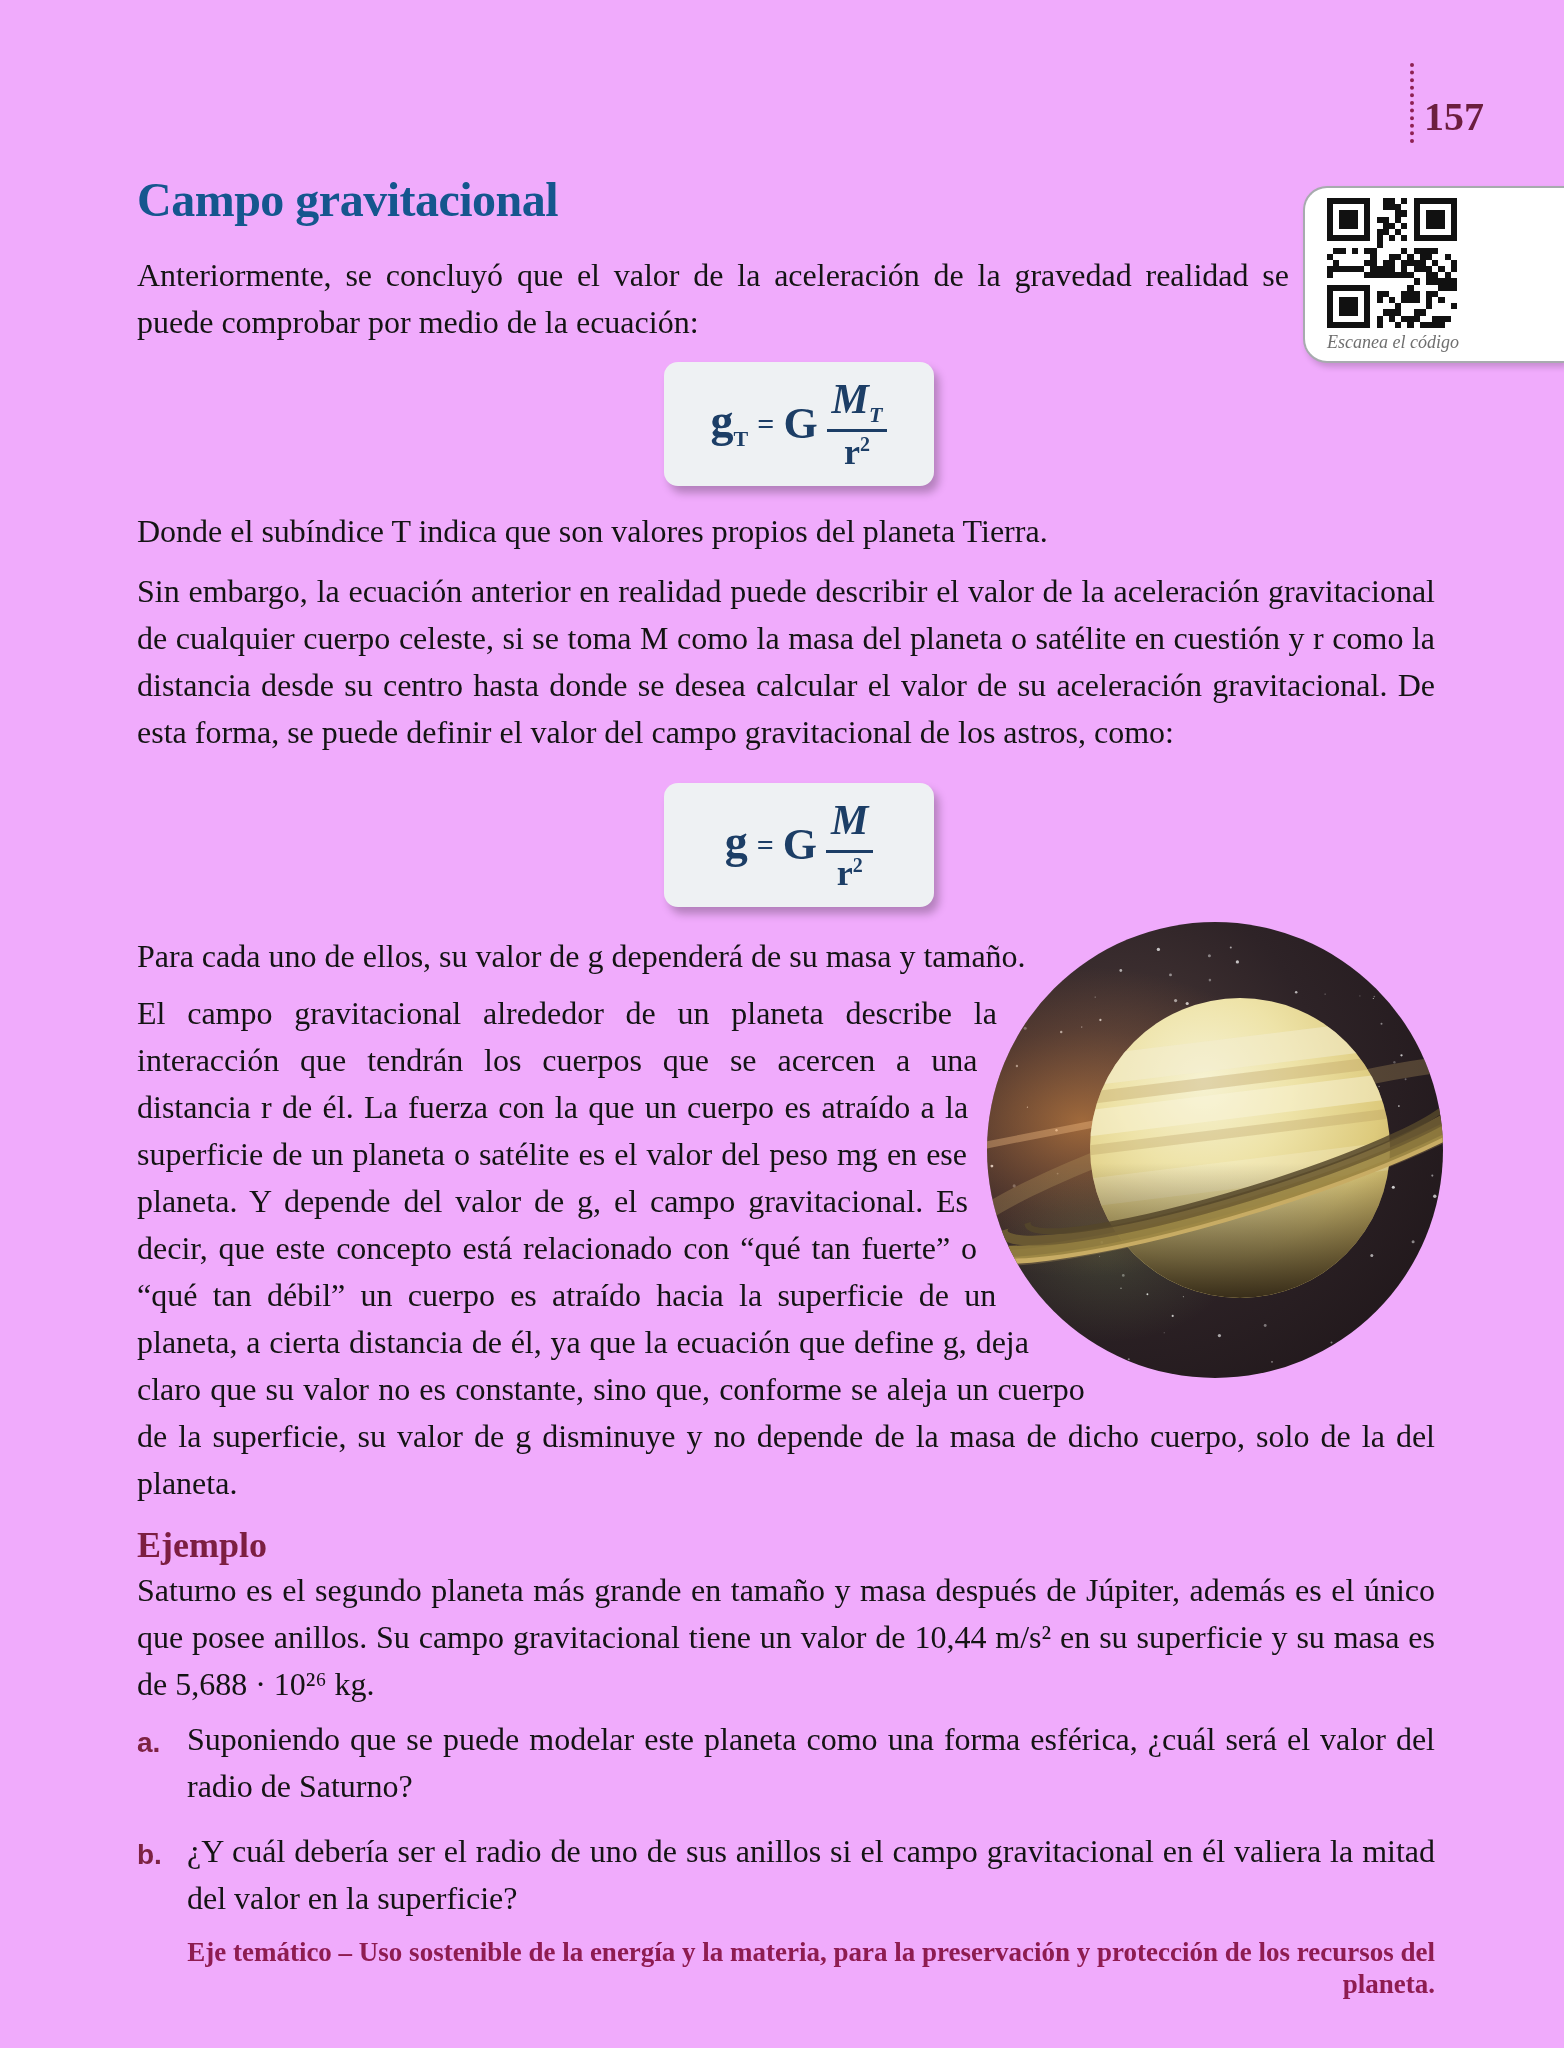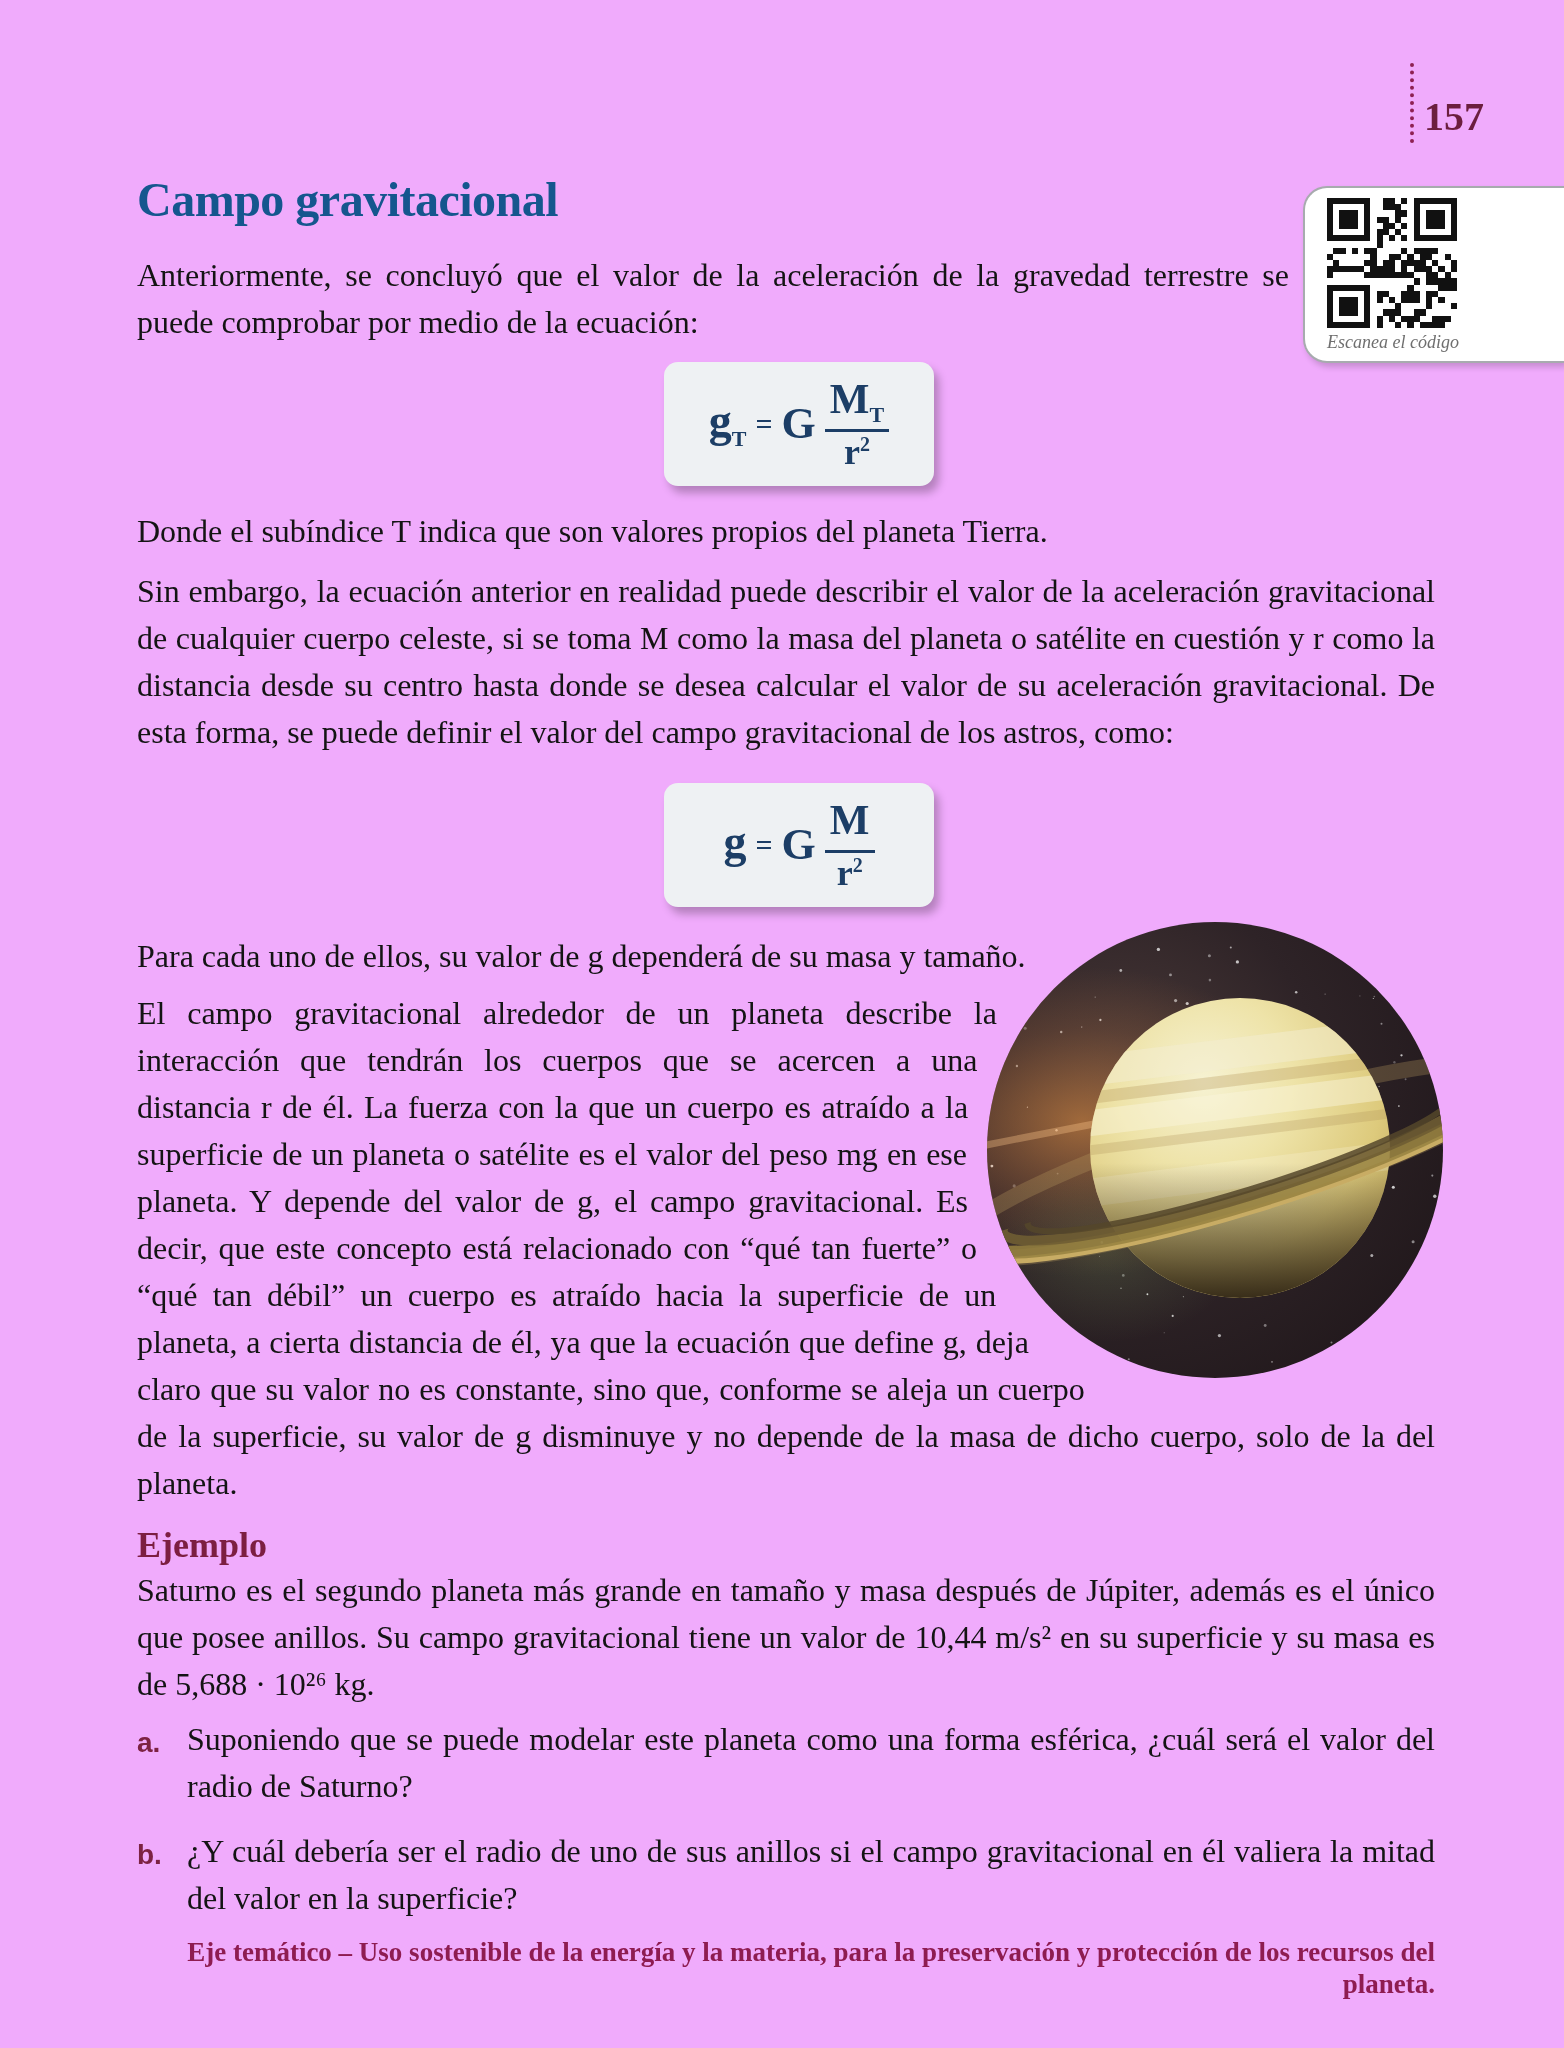--- a/index.html
+++ b/index.html
@@ -27,21 +27,21 @@
   
   .formula-box{position:absolute;left:664px;width:270px;height:124px;background:#eef1f3;border-radius:14px;
     box-shadow:5px 7px 9px rgba(0,0,0,0.25);display:flex;align-items:center;justify-content:center;
     gap:9px;color:#1c3e66;font-weight:bold;}
   .f1{top:362px;} .f2{top:783px;}
   .fx-lhs{font-size:46px;line-height:1;}
   .fx-lhs sub,.fx-num sub{font-size:22px;}
   .fx-eq{font-size:30px;line-height:1;}
   .fx-const{font-size:44px;line-height:1;}
   .frac{display:inline-flex;flex-direction:column;align-items:center;line-height:1;}
-  .fx-num{font-size:42px;padding:0 5px;}
+  .fx-num{font-size:42px;padding:0 5px;font-style:italic;}
   .frac .bar{align-self:stretch;height:3px;background:#1c3e66;margin:3px 0 2px;}
   .fx-den{font-size:36px;}
   .fx-den sup{font-size:20px;}
   
   .saturn{position:absolute;left:987px;top:922px;width:456px;height:456px;border-radius:50%;overflow:hidden;}
   
   .flow{position:absolute;left:137px;top:933px;width:1298px;}
   .circle-float{float:right;width:480px;height:470px;
     shape-outside:circle(232px at 260px 222px);shape-margin:16px;}
   .flow .para{margin:0 0 0 0;}
@@ -505,21 +505,21 @@
         <div class="on"></div>
         <div class="on"></div>
         <div class="on"></div>
         <div class="on"></div>
         <div></div>
         <div></div>
       </div>
     <div class="qr-label">Escanea el código</div>
   </div>
 
-  <p class="para intro">Anteriormente, se concluyó que el valor de la aceleración de la gravedad terrestre se puede comprobar por medio de la ecuación:</p>
+  <p class="para intro">Anteriormente, se concluyó que el valor de la aceleración de la gravedad realidad se puede comprobar por medio de la ecuación:</p>
 
   <div class="formula-box f1">
     <span class="fx-lhs"><span>g</span><sub>T</sub></span>
     <span class="fx-eq">=</span>
     <span class="fx-const">G</span>
     <span class="frac">
       <span class="fx-num"><span>M</span><sub>T</sub></span>
       <span class="bar"></span>
       <span class="fx-den"><span>r</span><sup>2</sup></span>
     </span>

